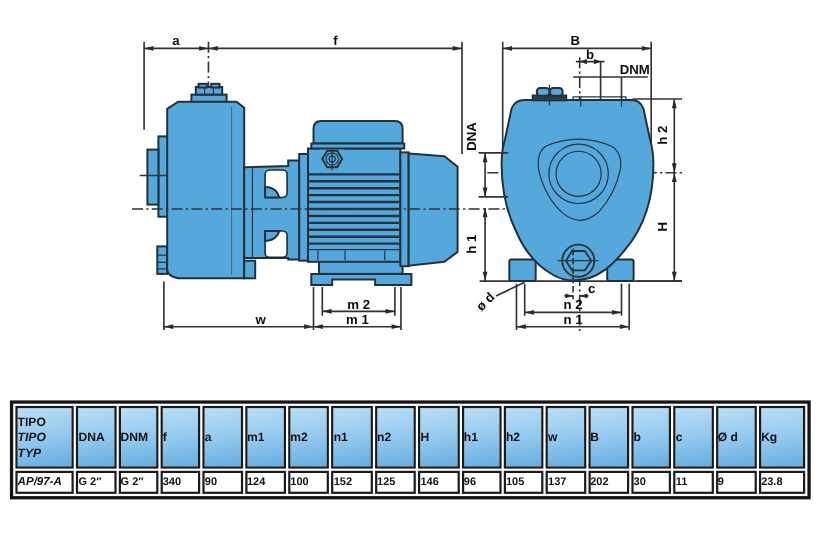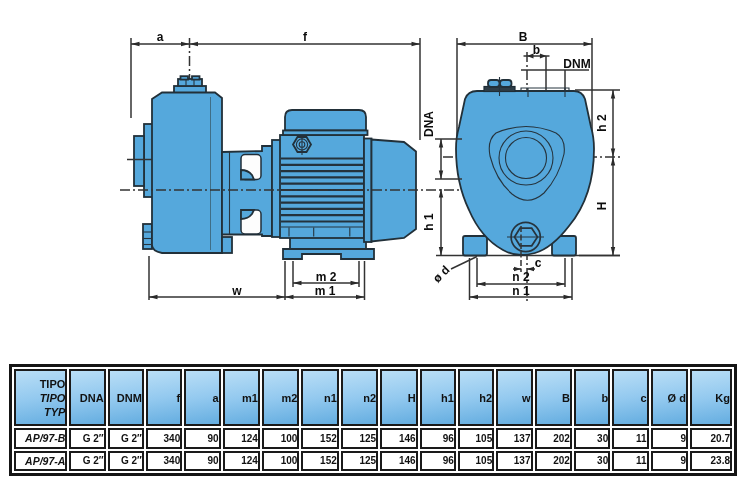--- a/index.html
+++ b/index.html
@@ -1,20 +1,20 @@
 <!DOCTYPE html>
 <html><head>
 <meta charset="utf-8">
 <style>
 html,body{margin:0;padding:0;background:#fff;}
 body{width:750px;height:500px;font-family:"Liberation Sans",sans-serif;}
 #wrap{position:relative;width:750px;height:500px;overflow:hidden;background:#fff;}
 #draw{position:absolute;left:0;top:0;filter:blur(0.3px);}
 table.spec{position:absolute;left:9px;top:364px;filter:blur(0.25px);width:728px;border-collapse:separate;border-spacing:2px;background:#fff;border:3px solid #151515;table-layout:fixed;}
-table.spec td{border:2px solid #1a1a1a;text-align:right;vertical-align:middle;padding:0;font-weight:bold;color:#111;}
+table.spec td{border:2px solid #1a1a1a;text-align:left;vertical-align:middle;padding:0;font-weight:bold;color:#111;}
 td.hd{background:linear-gradient(170deg,#b9def6 0%,#93c9ef 50%,#64ade0 100%);font-size:11px;}
 td.dt{font-size:10px;height:16.5px;background:#fff;}
 td.mod{color:#1c50a8;font-style:italic;font-size:10.5px;}
 .t1{font-size:11px;line-height:14px;}
 </style>
 </head>
 <body>
 <div id="wrap">
 <svg id="draw" width="750" height="362" viewBox="0 0 750 362">
 <defs>
@@ -235,40 +235,20 @@
           <td class="hd">h1</td>
           <td class="hd">h2</td>
           <td class="hd">w</td>
 <td class="hd">B</td>
           <td class="hd">b</td>
           <td class="hd">c</td>
           <td class="hd">Ø d</td>
           <td class="hd">Kg</td>
 </tr>
 <tr>
-<td class="dt mod">AP/97-B</td>
-<td class="dt">G 2″</td>
-          <td class="dt">G 2″</td>
-          <td class="dt">340</td>
-          <td class="dt">90</td>
-<td class="dt">124</td>
-          <td class="dt">100</td>
-          <td class="dt">152</td>
-          <td class="dt">125</td>
-<td class="dt">146</td>
-          <td class="dt">96</td>
-          <td class="dt">105</td>
-          <td class="dt">137</td>
-<td class="dt">202</td>
-          <td class="dt">30</td>
-          <td class="dt">11</td>
-          <td class="dt">9</td>
-          <td class="dt">20.7</td>
-</tr>
-<tr>
 <td class="dt mod">AP/97-A</td>
 <td class="dt">G 2″</td>
           <td class="dt">G 2″</td>
           <td class="dt">340</td>
           <td class="dt">90</td>
 <td class="dt">124</td>
           <td class="dt">100</td>
           <td class="dt">152</td>
           <td class="dt">125</td>
 <td class="dt">146</td>

